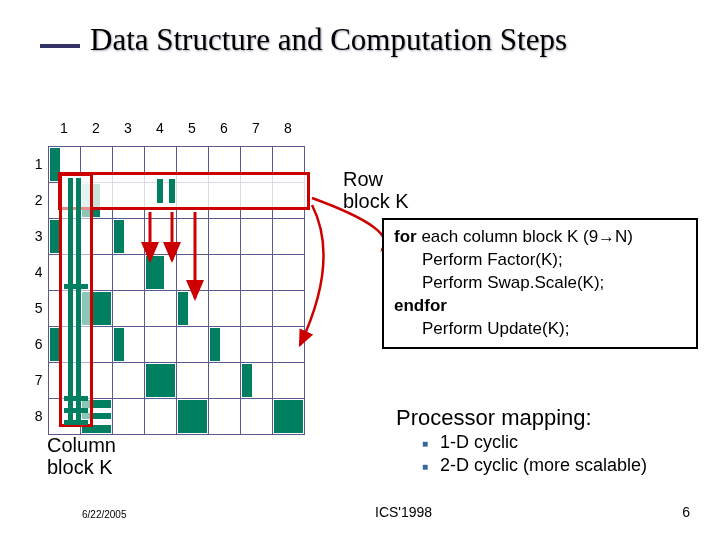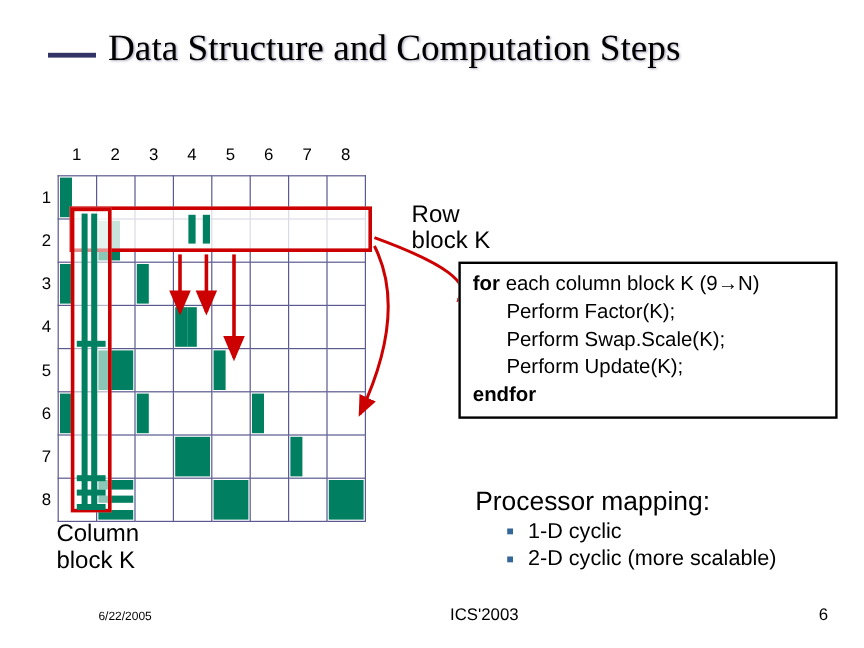--- a/index.html
+++ b/index.html
@@ -348,25 +348,25 @@
   <path d="M172,212 Q172,248 172,260" stroke="#cc0000" stroke-width="3" fill="none" marker-end="url(#ah)"></path>
   <path d="M195,212 Q195,255 195,298" stroke="#cc0000" stroke-width="3" fill="none" marker-end="url(#ah)"></path>
   <path d="M312,205 Q340,260 300,345" stroke="#cc0000" stroke-width="2.5" fill="none" marker-end="url(#ah)"></path>
   <path d="M312,198 Q400,230 382,250" stroke="#cc0000" stroke-width="2.5" fill="none" marker-end="url(#ah)"></path>
 </svg>
 
 <div class="algo-box">
   <div><span class="kw">for</span><span> each column block K (9→N)</span></div>
   <div style="padding-left:28px">Perform Factor(K);</div>
   <div style="padding-left:28px">Perform Swap.Scale(K);</div>
+  <div><span class="kw">endfor</span></div>
   <div style="padding-left:28px">Perform Update(K);</div>
-  <div><span class="kw">endfor</span></div>
 </div>
 
 <div class="proc-heading">Processor mapping:</div>
 <div class="proc-list">
   <div class="item"><span class="bullet">■</span><span>1-D cyclic</span></div>
   <div class="item"><span class="bullet">■</span><span>2-D cyclic (more scalable)</span></div>
 </div>
 
 <div class="footer-date">6/22/2005</div>
-<div class="footer-venue">ICS'2003</div>
+<div class="footer-venue">ICS'1998</div>
 <div class="footer-page">6</div>
 
 </body></html>

